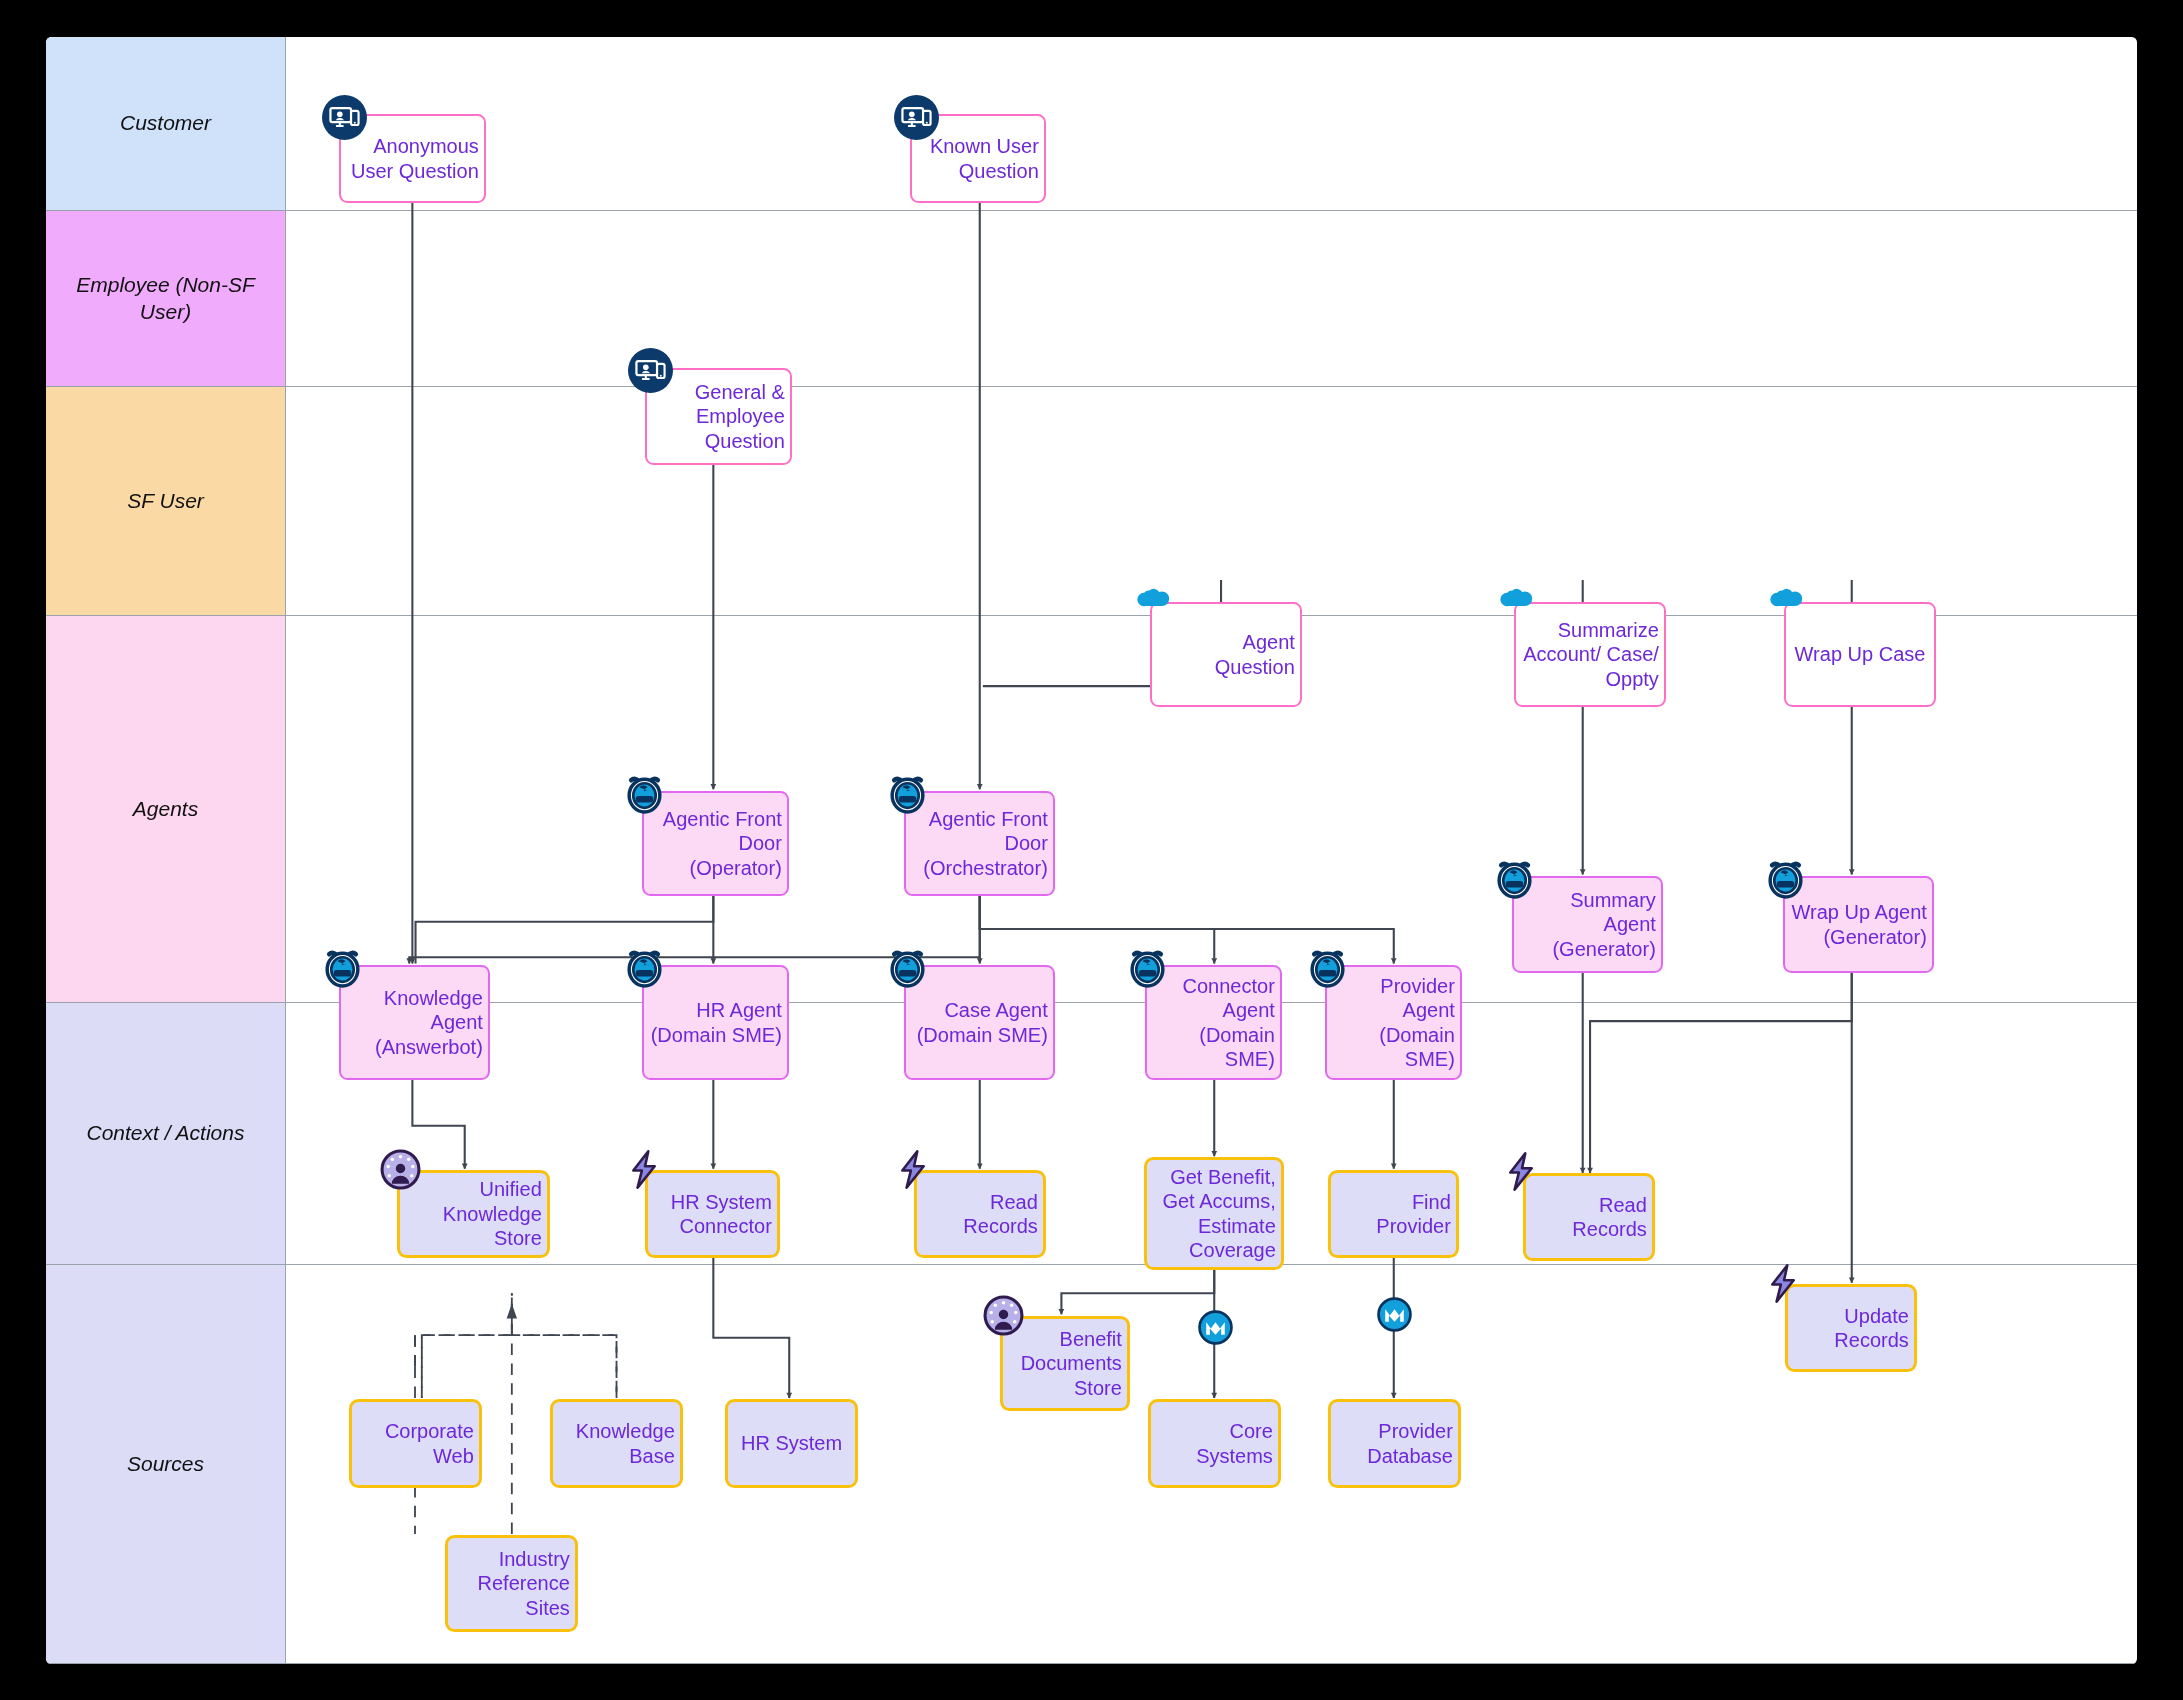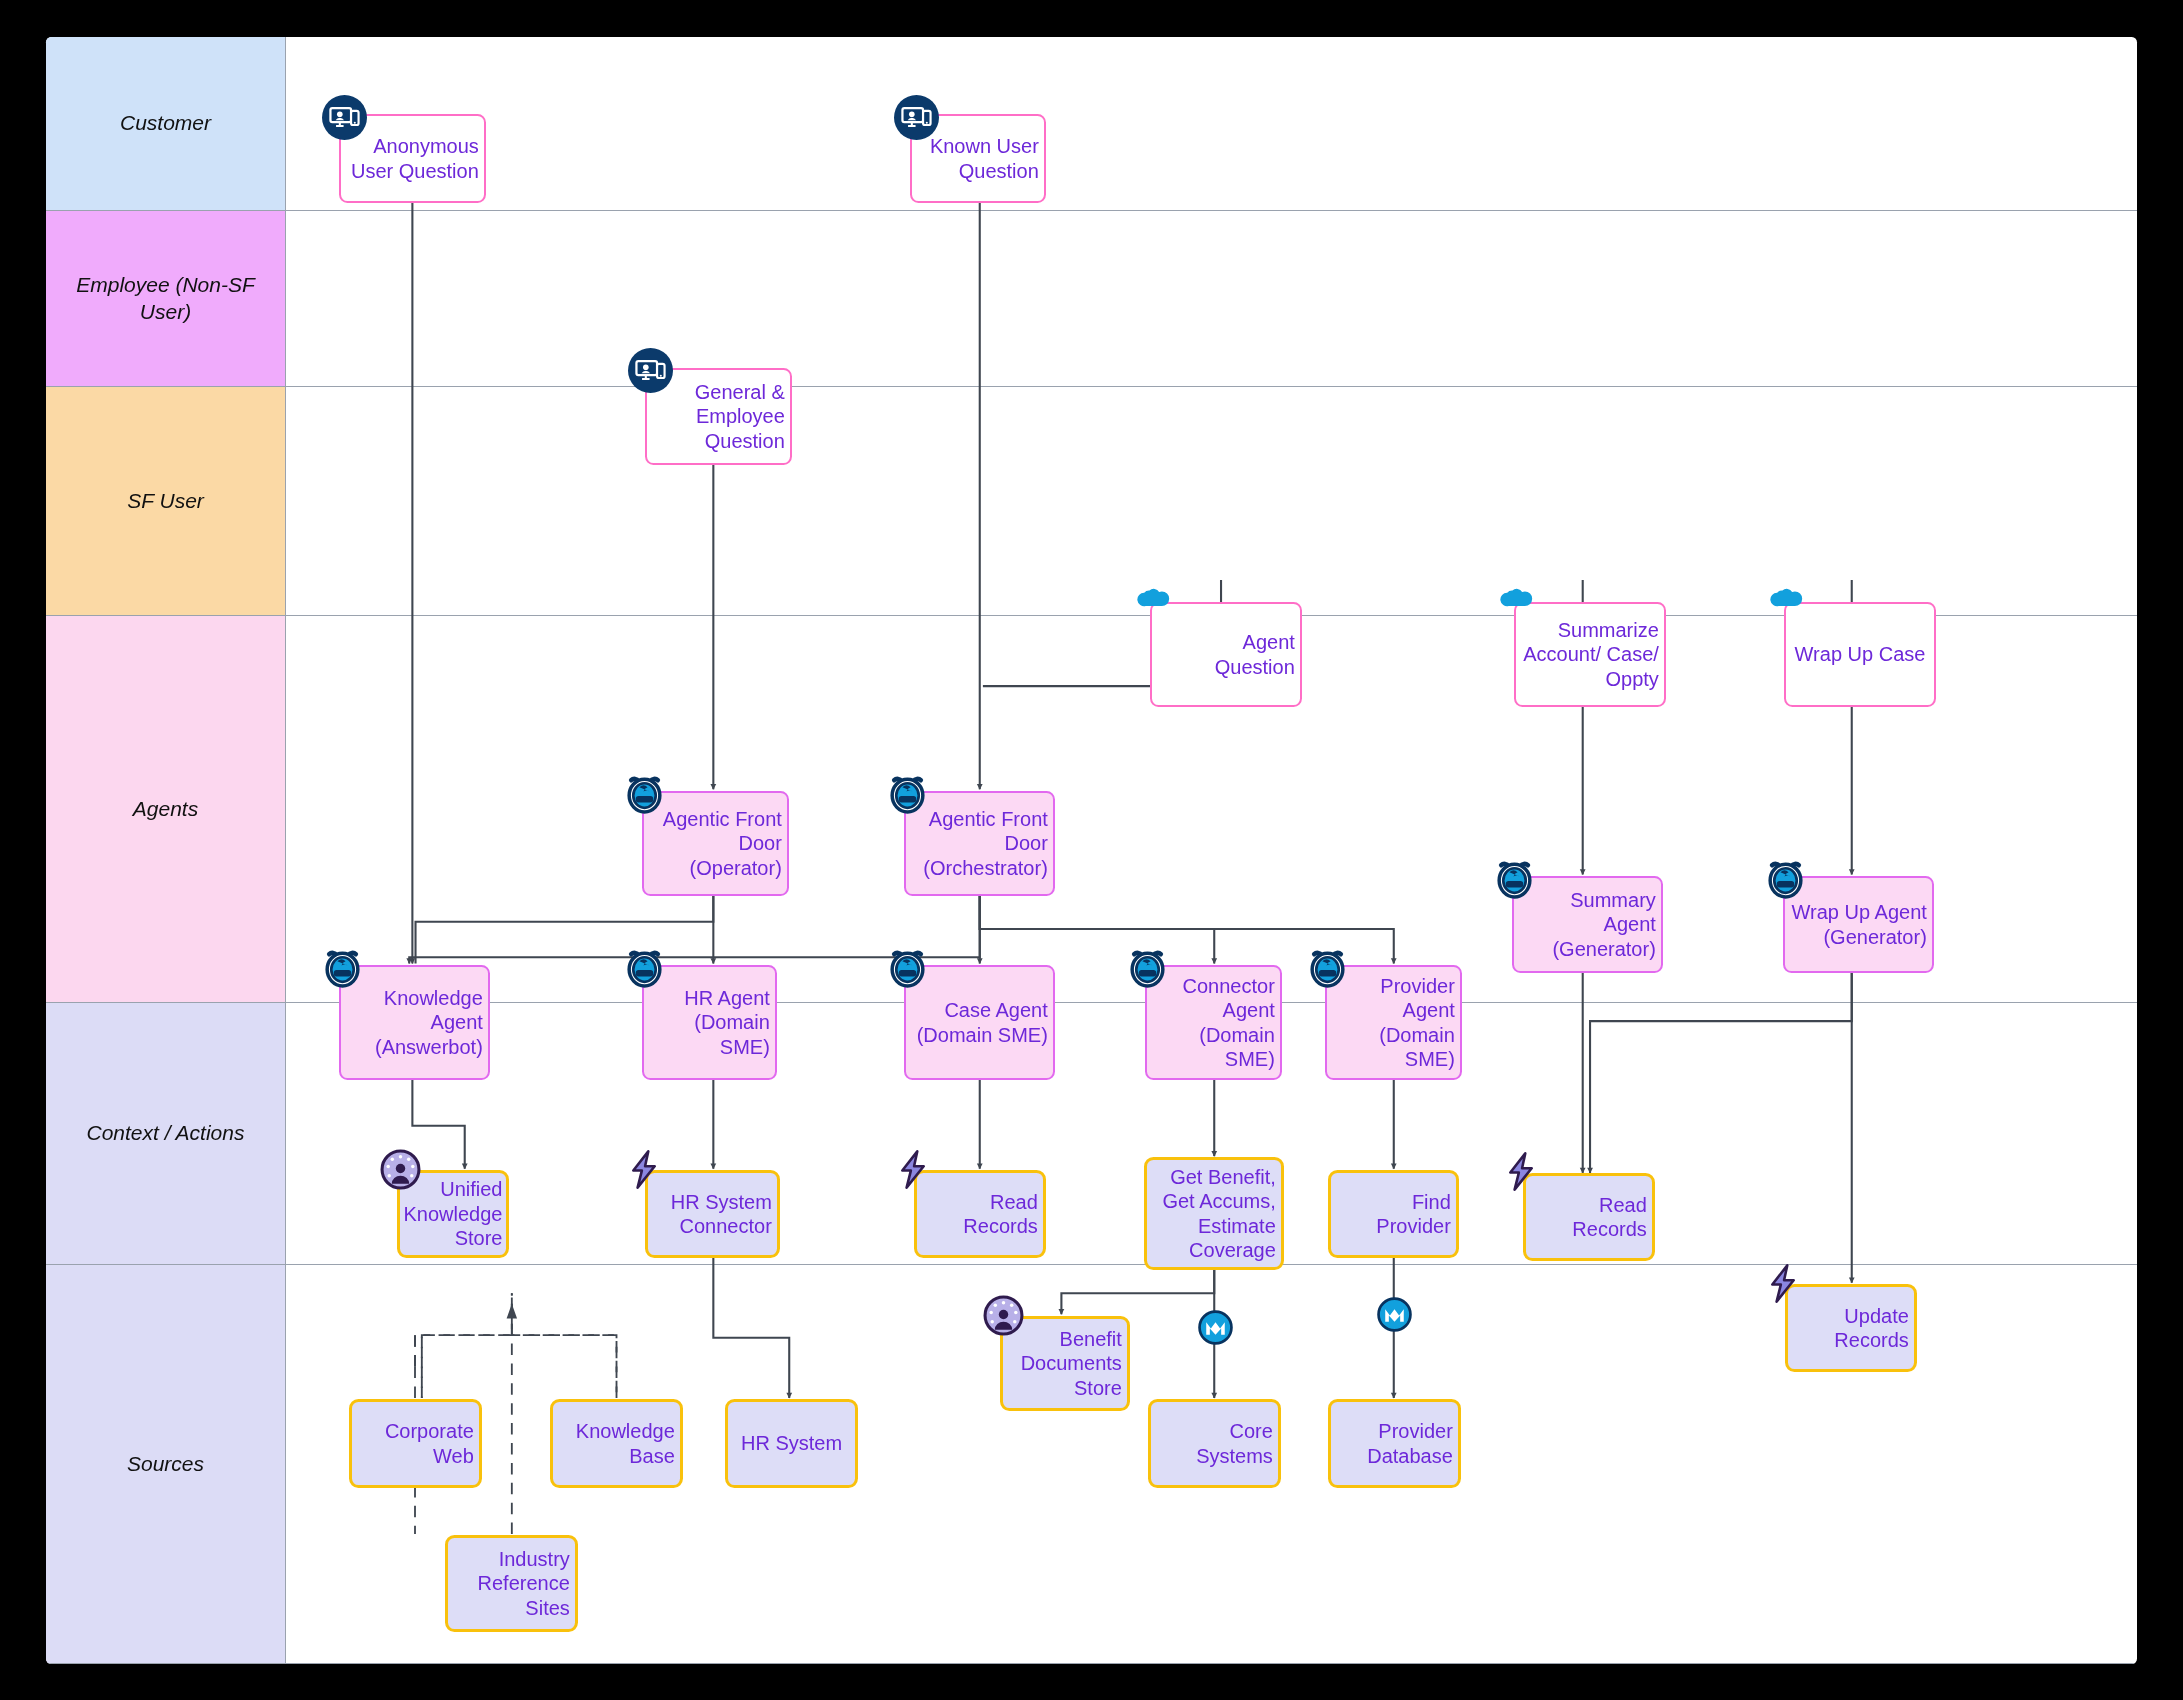--- a/index.html
+++ b/index.html
@@ -155,21 +155,21 @@
       </div>
 
     <div class="node n-agent" style="left:858px;top:754px;width:151px;height:105px;">
       <span>Agentic Front Door (Orchestrator)</span>
       </div>
 
     <div class="node n-agent" style="left:293px;top:928px;width:151px;height:115px;">
       <span>Knowledge Agent (Answerbot)</span>
       </div>
 
-    <div class="node n-agent" style="left:596px;top:928px;width:135px;height:115px;">
+    <div class="node n-agent" style="left:596px;top:928px;width:147px;height:115px;">
       <span>HR Agent (Domain SME)</span>
       </div>
 
     <div class="node n-agent" style="left:858px;top:928px;width:151px;height:115px;">
       <span>Case Agent (Domain SME)</span>
       </div>
 
     <div class="node n-agent" style="left:1099px;top:928px;width:137px;height:115px;">
       <span>Connector Agent (Domain SME)</span>
       </div>
@@ -179,21 +179,21 @@
       </div>
 
     <div class="node n-agent" style="left:1466px;top:839px;width:151px;height:97px;">
       <span>Summary Agent (Generator)</span>
       </div>
 
     <div class="node n-agent" style="left:1737px;top:839px;width:151px;height:97px;">
       <span>Wrap Up Agent (Generator)</span>
       </div>
 
-    <div class="node n-action" style="left:351px;top:1133px;width:112px;height:88px;">
+    <div class="node n-action" style="left:351px;top:1133px;width:153px;height:88px;">
       <span>Unified Knowledge Store</span>
       </div>
 
     <div class="node n-action" style="left:599px;top:1133px;width:135px;height:88px;">
       <span>HR System Connector</span>
       </div>
 
     <div class="node n-action" style="left:868px;top:1133px;width:132px;height:88px;">
       <span>Read Records</span>
       </div>

